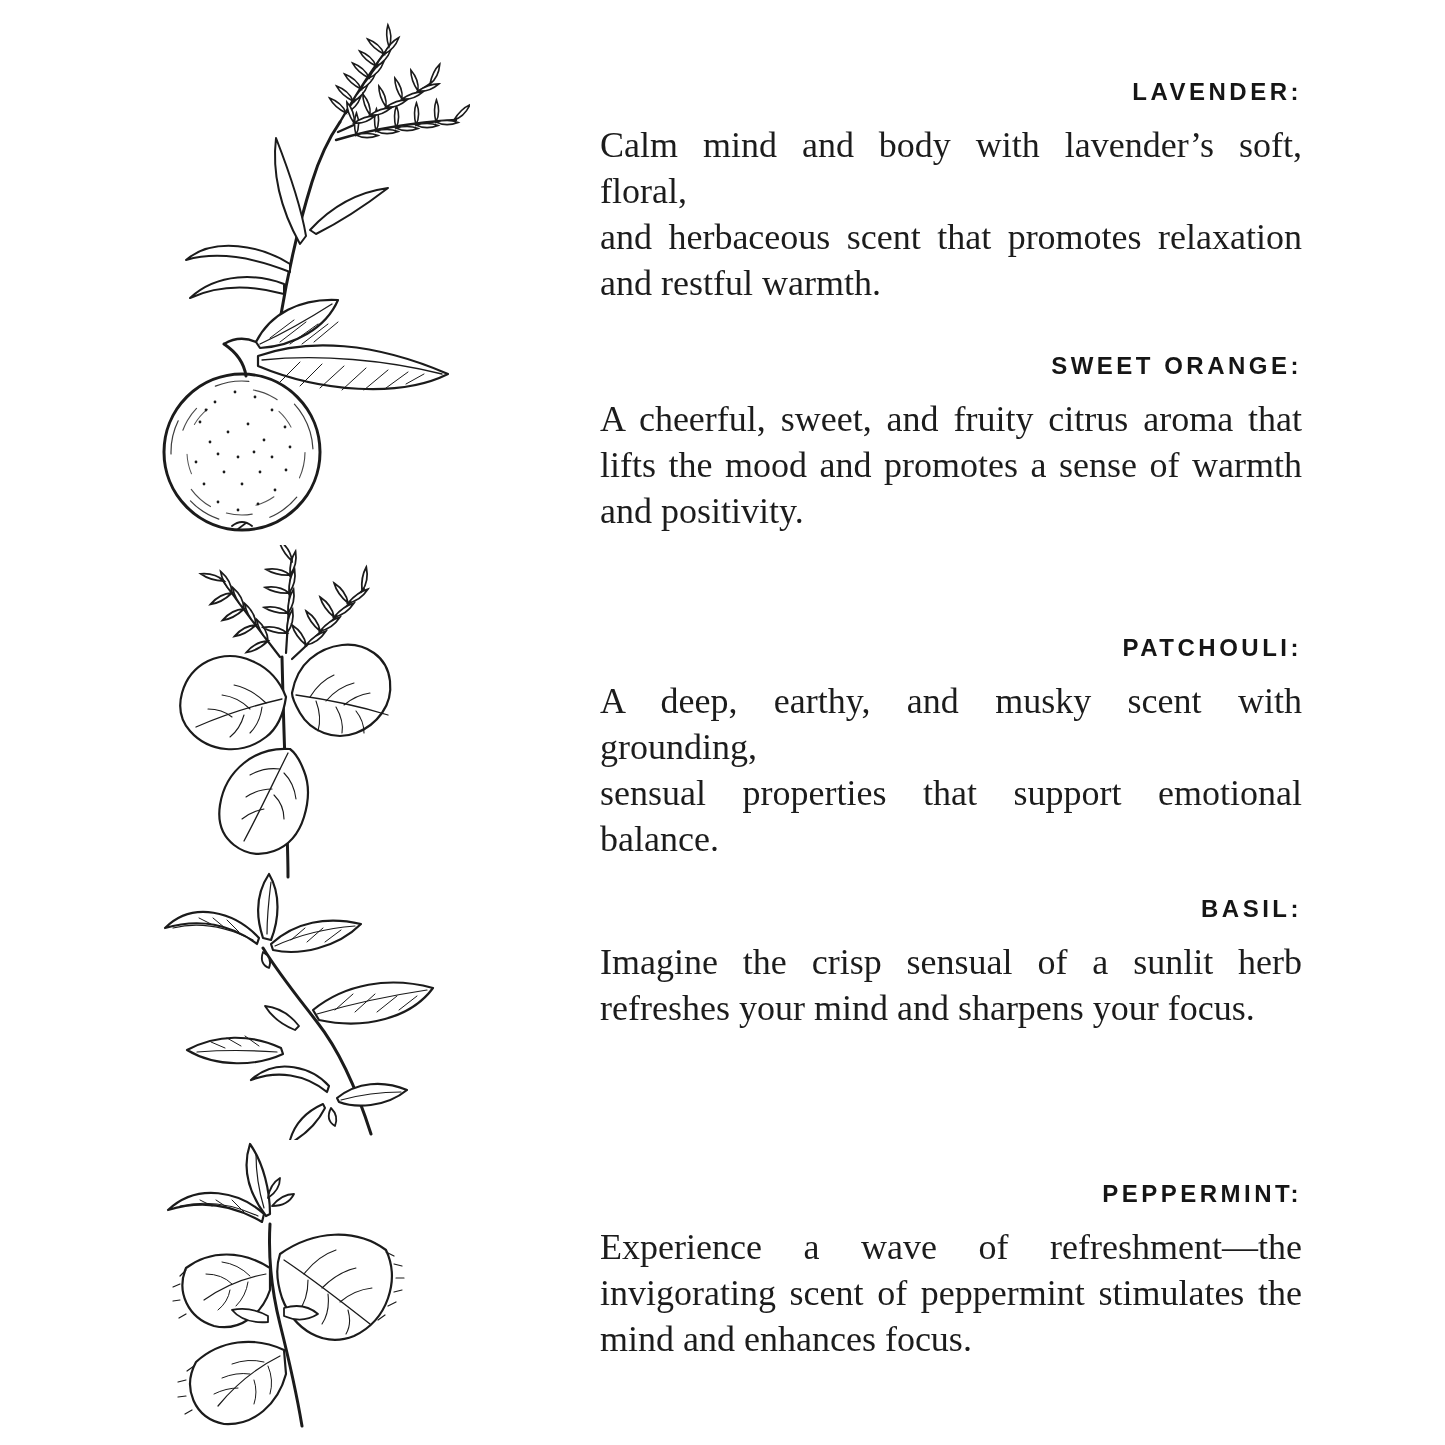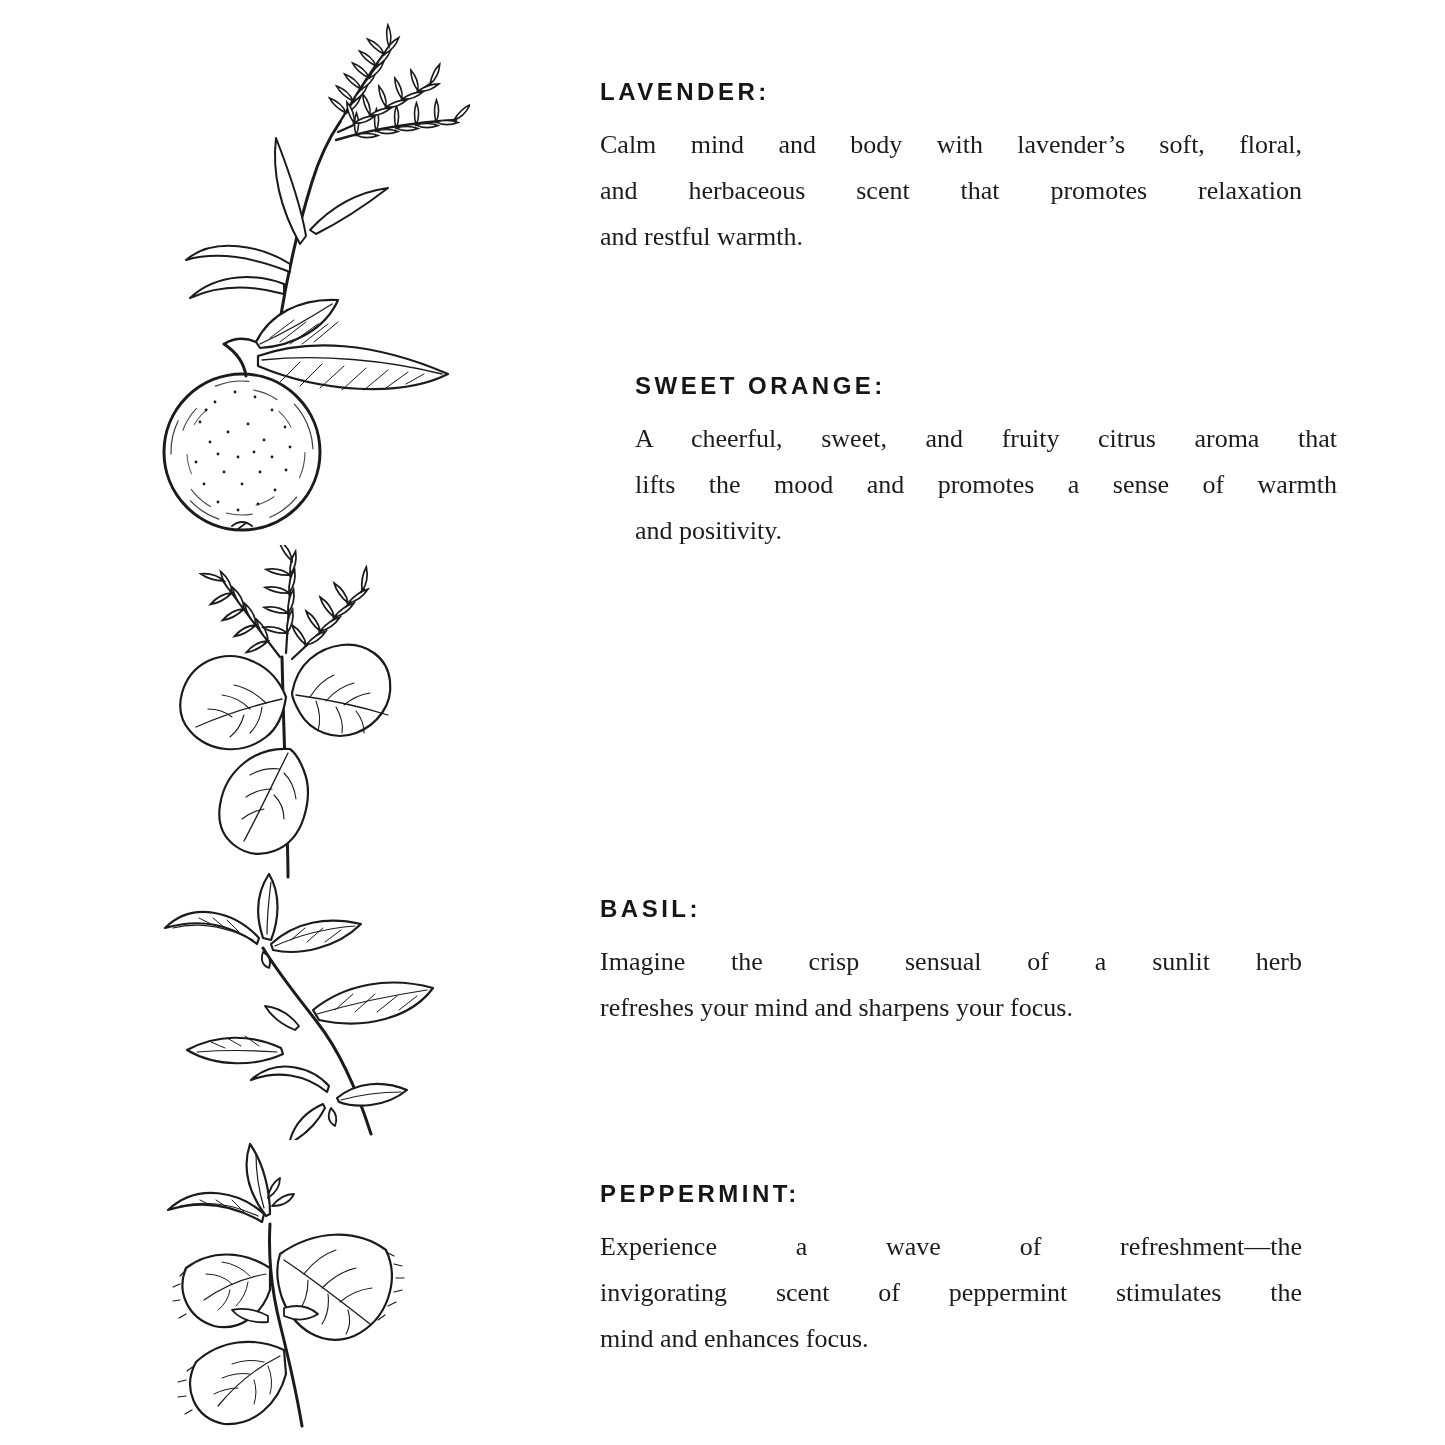--- a/index.html
+++ b/index.html
@@ -15,23 +15,24 @@
   .illus svg { display:block; }
   .entry { position:absolute; left:600px; width:702px; }
   .entry h2 {
     margin:0 0 16px 0;
     font-family:"Liberation Sans", sans-serif;
     font-weight:700;
     font-size:24px;
     line-height:28px;
     letter-spacing:3.5px;
     color:#161616;
+    text-align:right;
   }
   .entry .line {
-    font-size:26px;
+    font-size:36px;
     line-height:46px;
     text-align:justify;
     text-align-last:justify;
     white-space:normal;
   }
   .entry .line.last { text-align-last:left; }
   .ink { stroke:#1b1b1b; fill:none; stroke-linecap:round; stroke-linejoin:round; }
   .leaf { fill:#ffffff; }
   .petal { fill:#ffffff; stroke:#1b1b1b; stroke-width:1.6; }
   .dot { fill:#1b1b1b; stroke:none; }
@@ -255,27 +256,33 @@
     </svg>
   </div>
 
   <div class="entry" style="top:78px;">
     <h2>LAVENDER:</h2>
     <div class="line">Calm mind and body with lavender’s soft, floral,</div>
     <div class="line">and herbaceous scent that promotes relaxation</div>
     <div class="line last">and restful warmth.</div>
   </div>
 
-  <div class="entry" style="top:372px;margin-left:35px;">
+  <div class="entry" style="top:352px;">
     <h2>SWEET ORANGE:</h2>
     <div class="line">A cheerful, sweet, and fruity citrus aroma that</div>
     <div class="line">lifts the mood and promotes a sense of warmth</div>
     <div class="line last">and positivity.</div>
   </div>
 
+  <div class="entry" style="top:634px;">
+    <h2>PATCHOULI:</h2>
+    <div class="line">A deep, earthy, and musky scent with grounding,</div>
+    <div class="line">sensual properties that support emotional</div>
+    <div class="line last">balance.</div>
+  </div>
 
   <div class="entry" style="top:895px;">
     <h2>BASIL:</h2>
     <div class="line">Imagine the crisp sensual of a sunlit herb</div>
     <div class="line last">refreshes your mind and sharpens your focus.</div>
   </div>
 
   <div class="entry" style="top:1180px;">
     <h2>PEPPERMINT:</h2>
     <div class="line">Experience a wave of refreshment—the</div>

